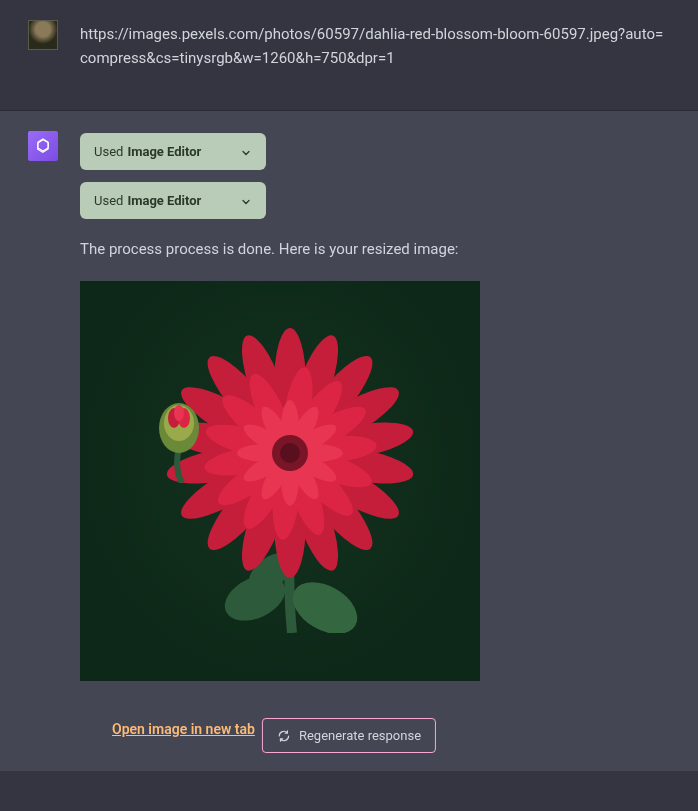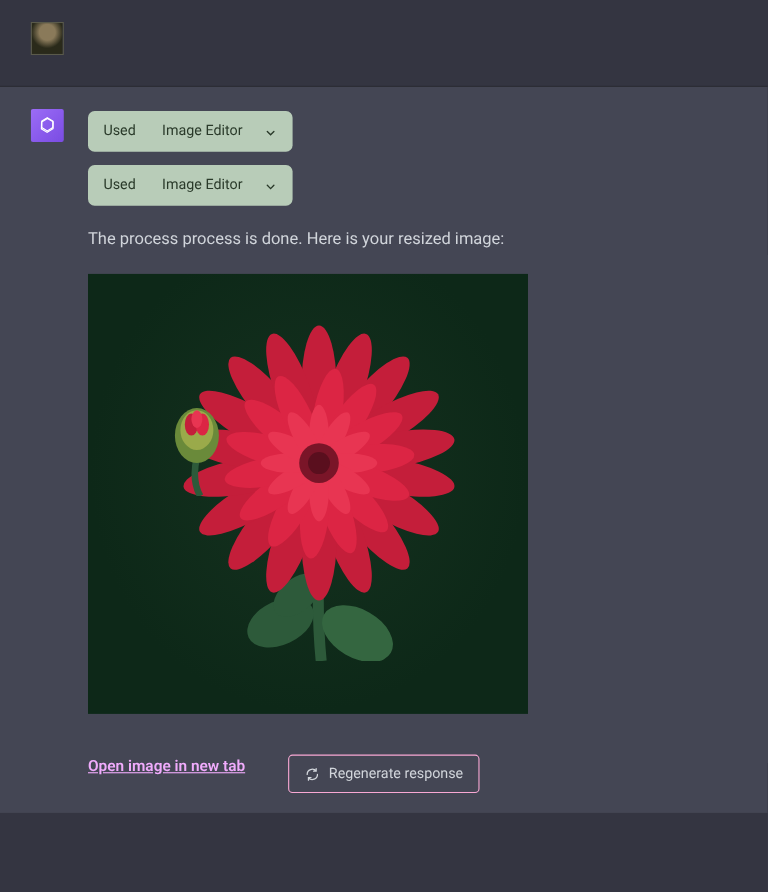--- a/index.html
+++ b/index.html
@@ -87,22 +87,21 @@
       margin-bottom: 12px;
       width: 186px;
       font-size: 13px;
       cursor: pointer;
     }
     .tool-chip-label {
       display: inline-flex;
       gap: 4px;
     }
     .tool-chip-label .bold {
-      font-weight: 400;
-      margin-left: 20px;
+      font-weight: 700;
     }
     .chevron {
       width: 12px;
       height: 12px;
       display: flex;
       align-items: center;
       justify-content: center;
     }
     .assistant-text {
       color: #d1d5db;
@@ -125,27 +124,28 @@
       left: 50%;
       top: 48%;
       transform: translate(-50%, -50%);
     }
     .bud {
       position: absolute;
       left: 16%;
       top: 28%;
     }
     .open-link {
-      color: #f0abfc;
+      color: #fdba74;
       text-decoration: underline;
       font-size: 14px;
       font-weight: 600;
       cursor: pointer;
       display: inline-block;
       margin-top: 40px;
+      margin-left: 32px;
     }
     .regenerate-button {
       position: absolute;
       bottom: 18px;
       left: 50%;
       transform: translateX(-50%);
       background: transparent;
       border: 1px solid #f9a8d4;
       color: #d1d5db;
       padding: 9px 14px;
@@ -164,20 +164,21 @@
   </style>
 </head>
 <body>
 
 <div class="user-message-section">
   <div class="avatar user-avatar">
     <div class="user-avatar-inner"></div>
   </div>
   <div class="message-content">
     <div class="user-text">
+      <p class="user-url">https://images.pexels.com/photos/60597/dahlia-red-blossom-bloom-60597.jpeg?auto=compress&amp;cs=tinysrgb&amp;w=1260&amp;h=750&amp;dpr=1</p>
     </div>
   </div>
 </div>
 
 <div class="assistant-message-section">
   <div class="avatar assistant-avatar">
     <svg viewBox="0 0 40 40">
       <g fill="none" stroke="white" stroke-width="2.2">
         <path d="M20 6 L30 12 L30 24 L20 30 L10 24 L10 12 Z"></path>
         <path d="M14 9 L26 9 L32 20 L26 31 L14 31 L8 20 Z" transform="rotate(30 20 20)"></path>

